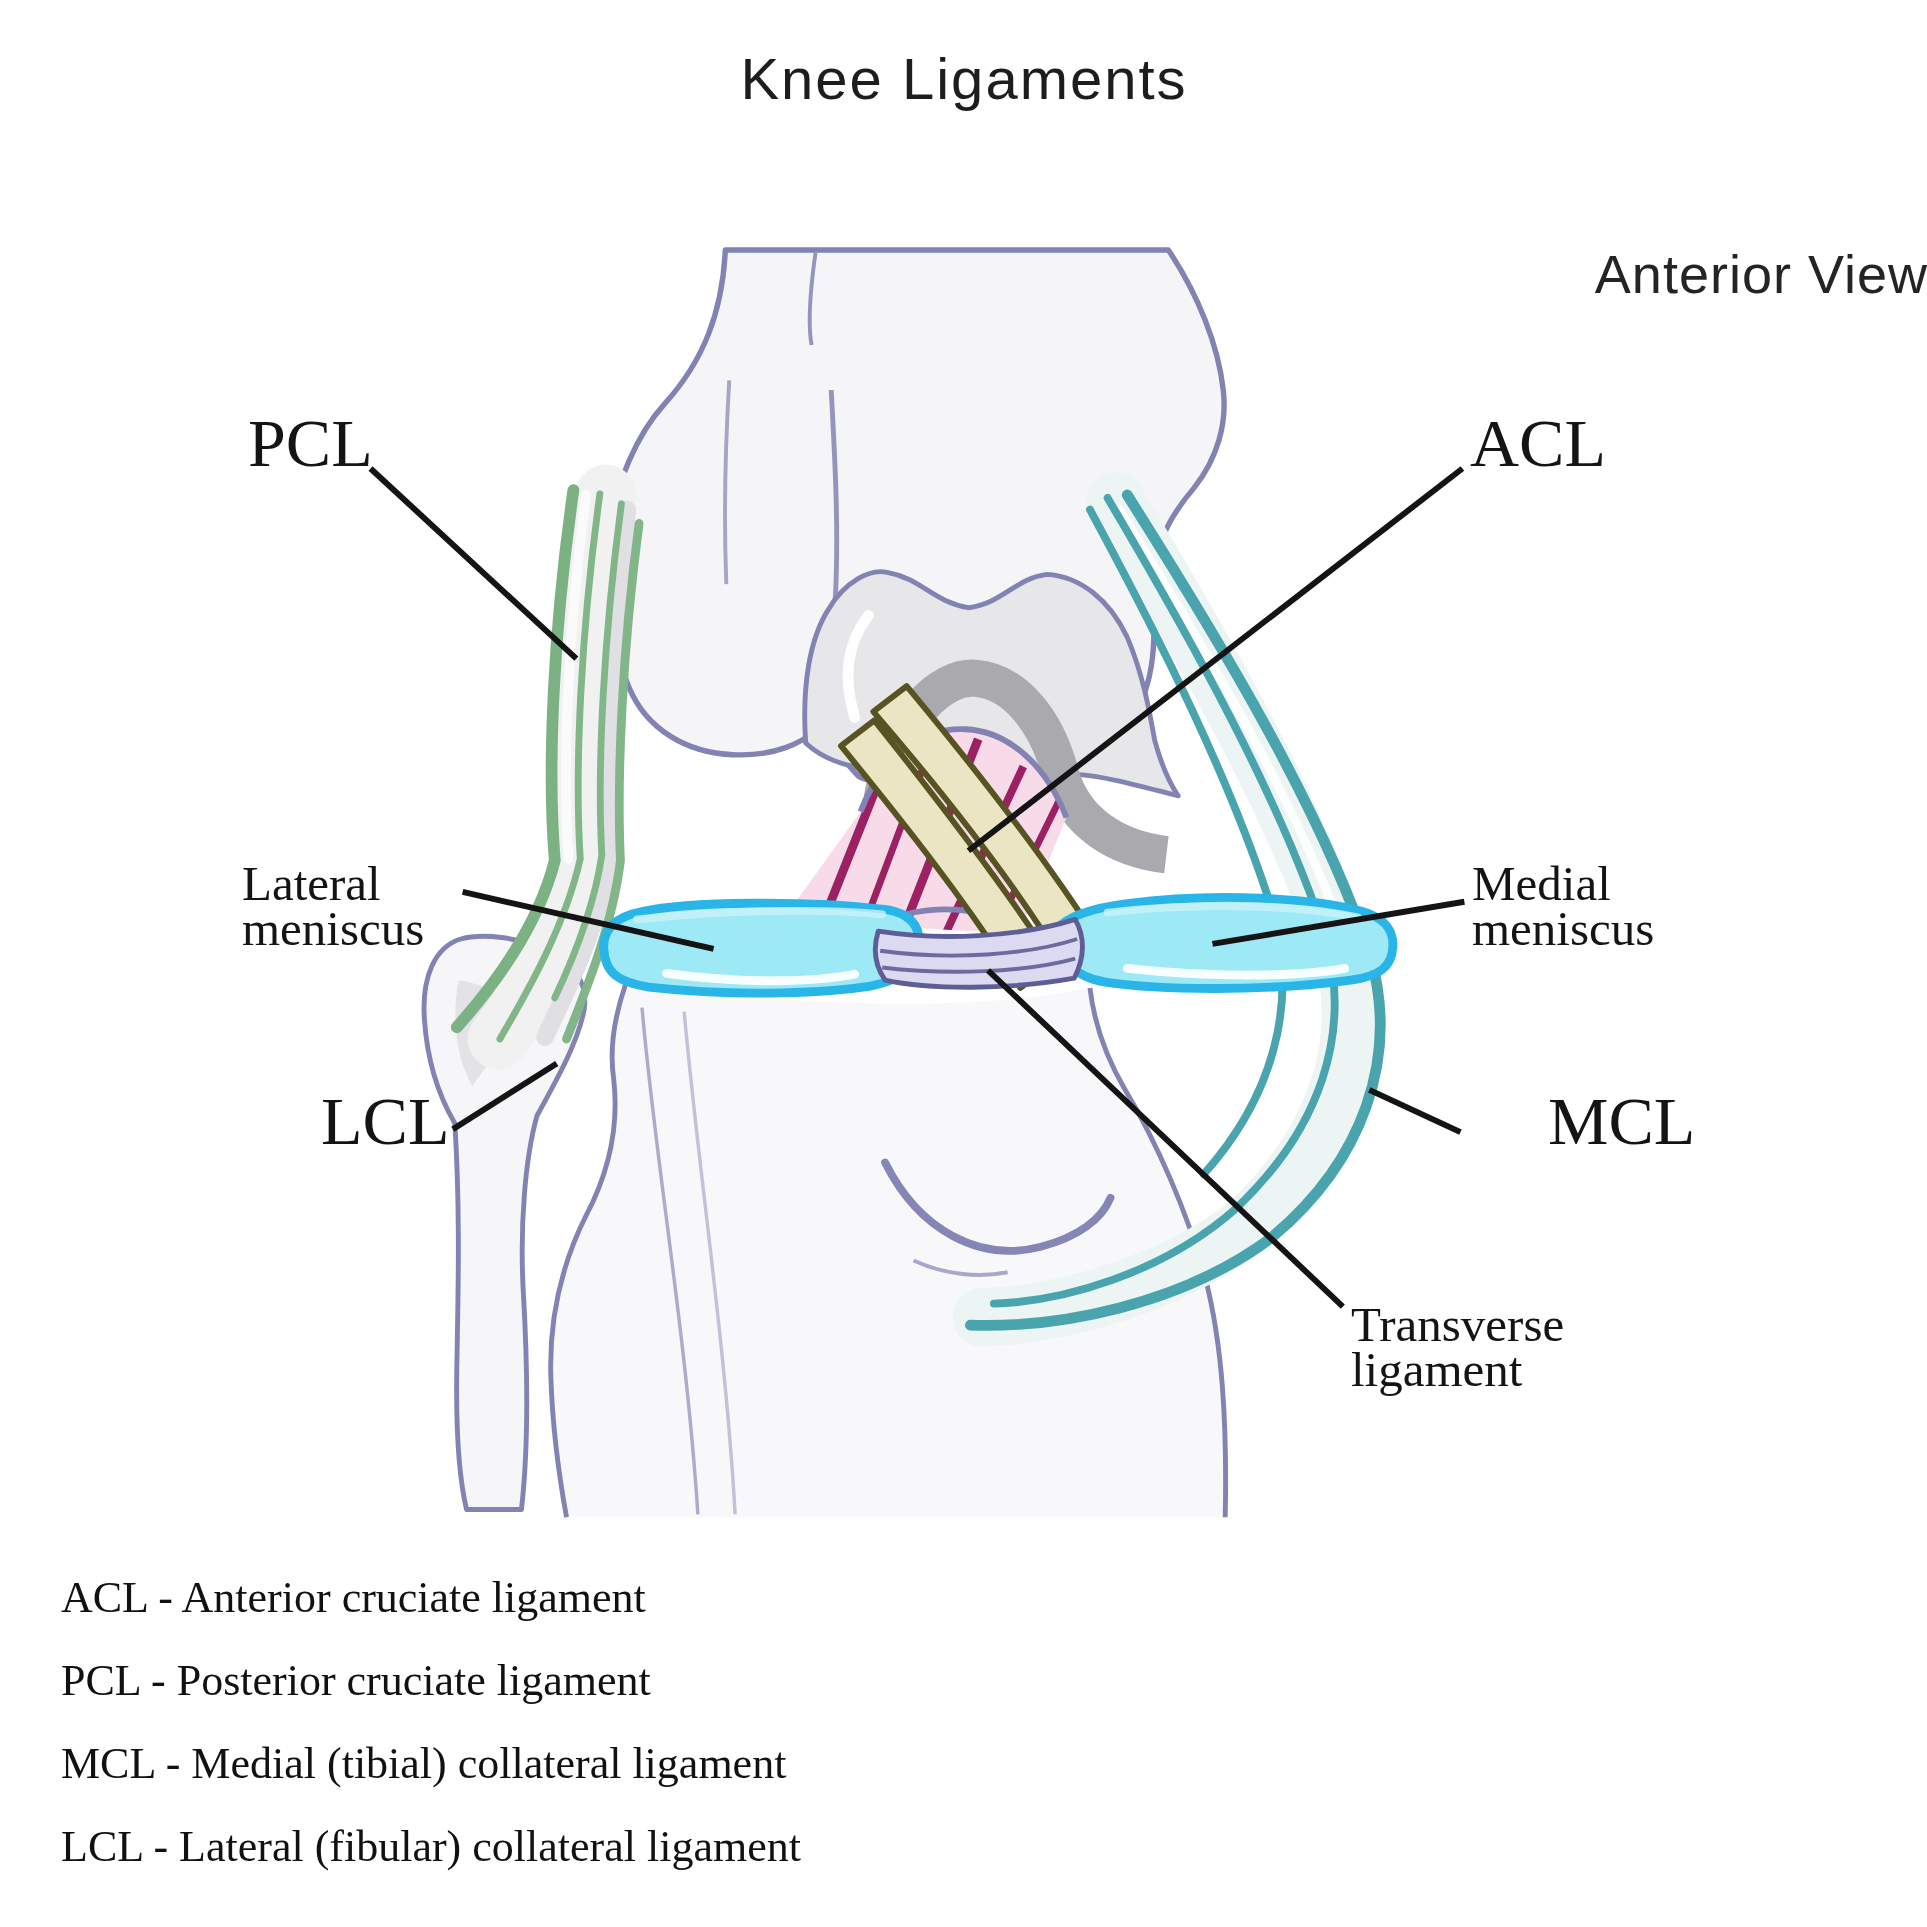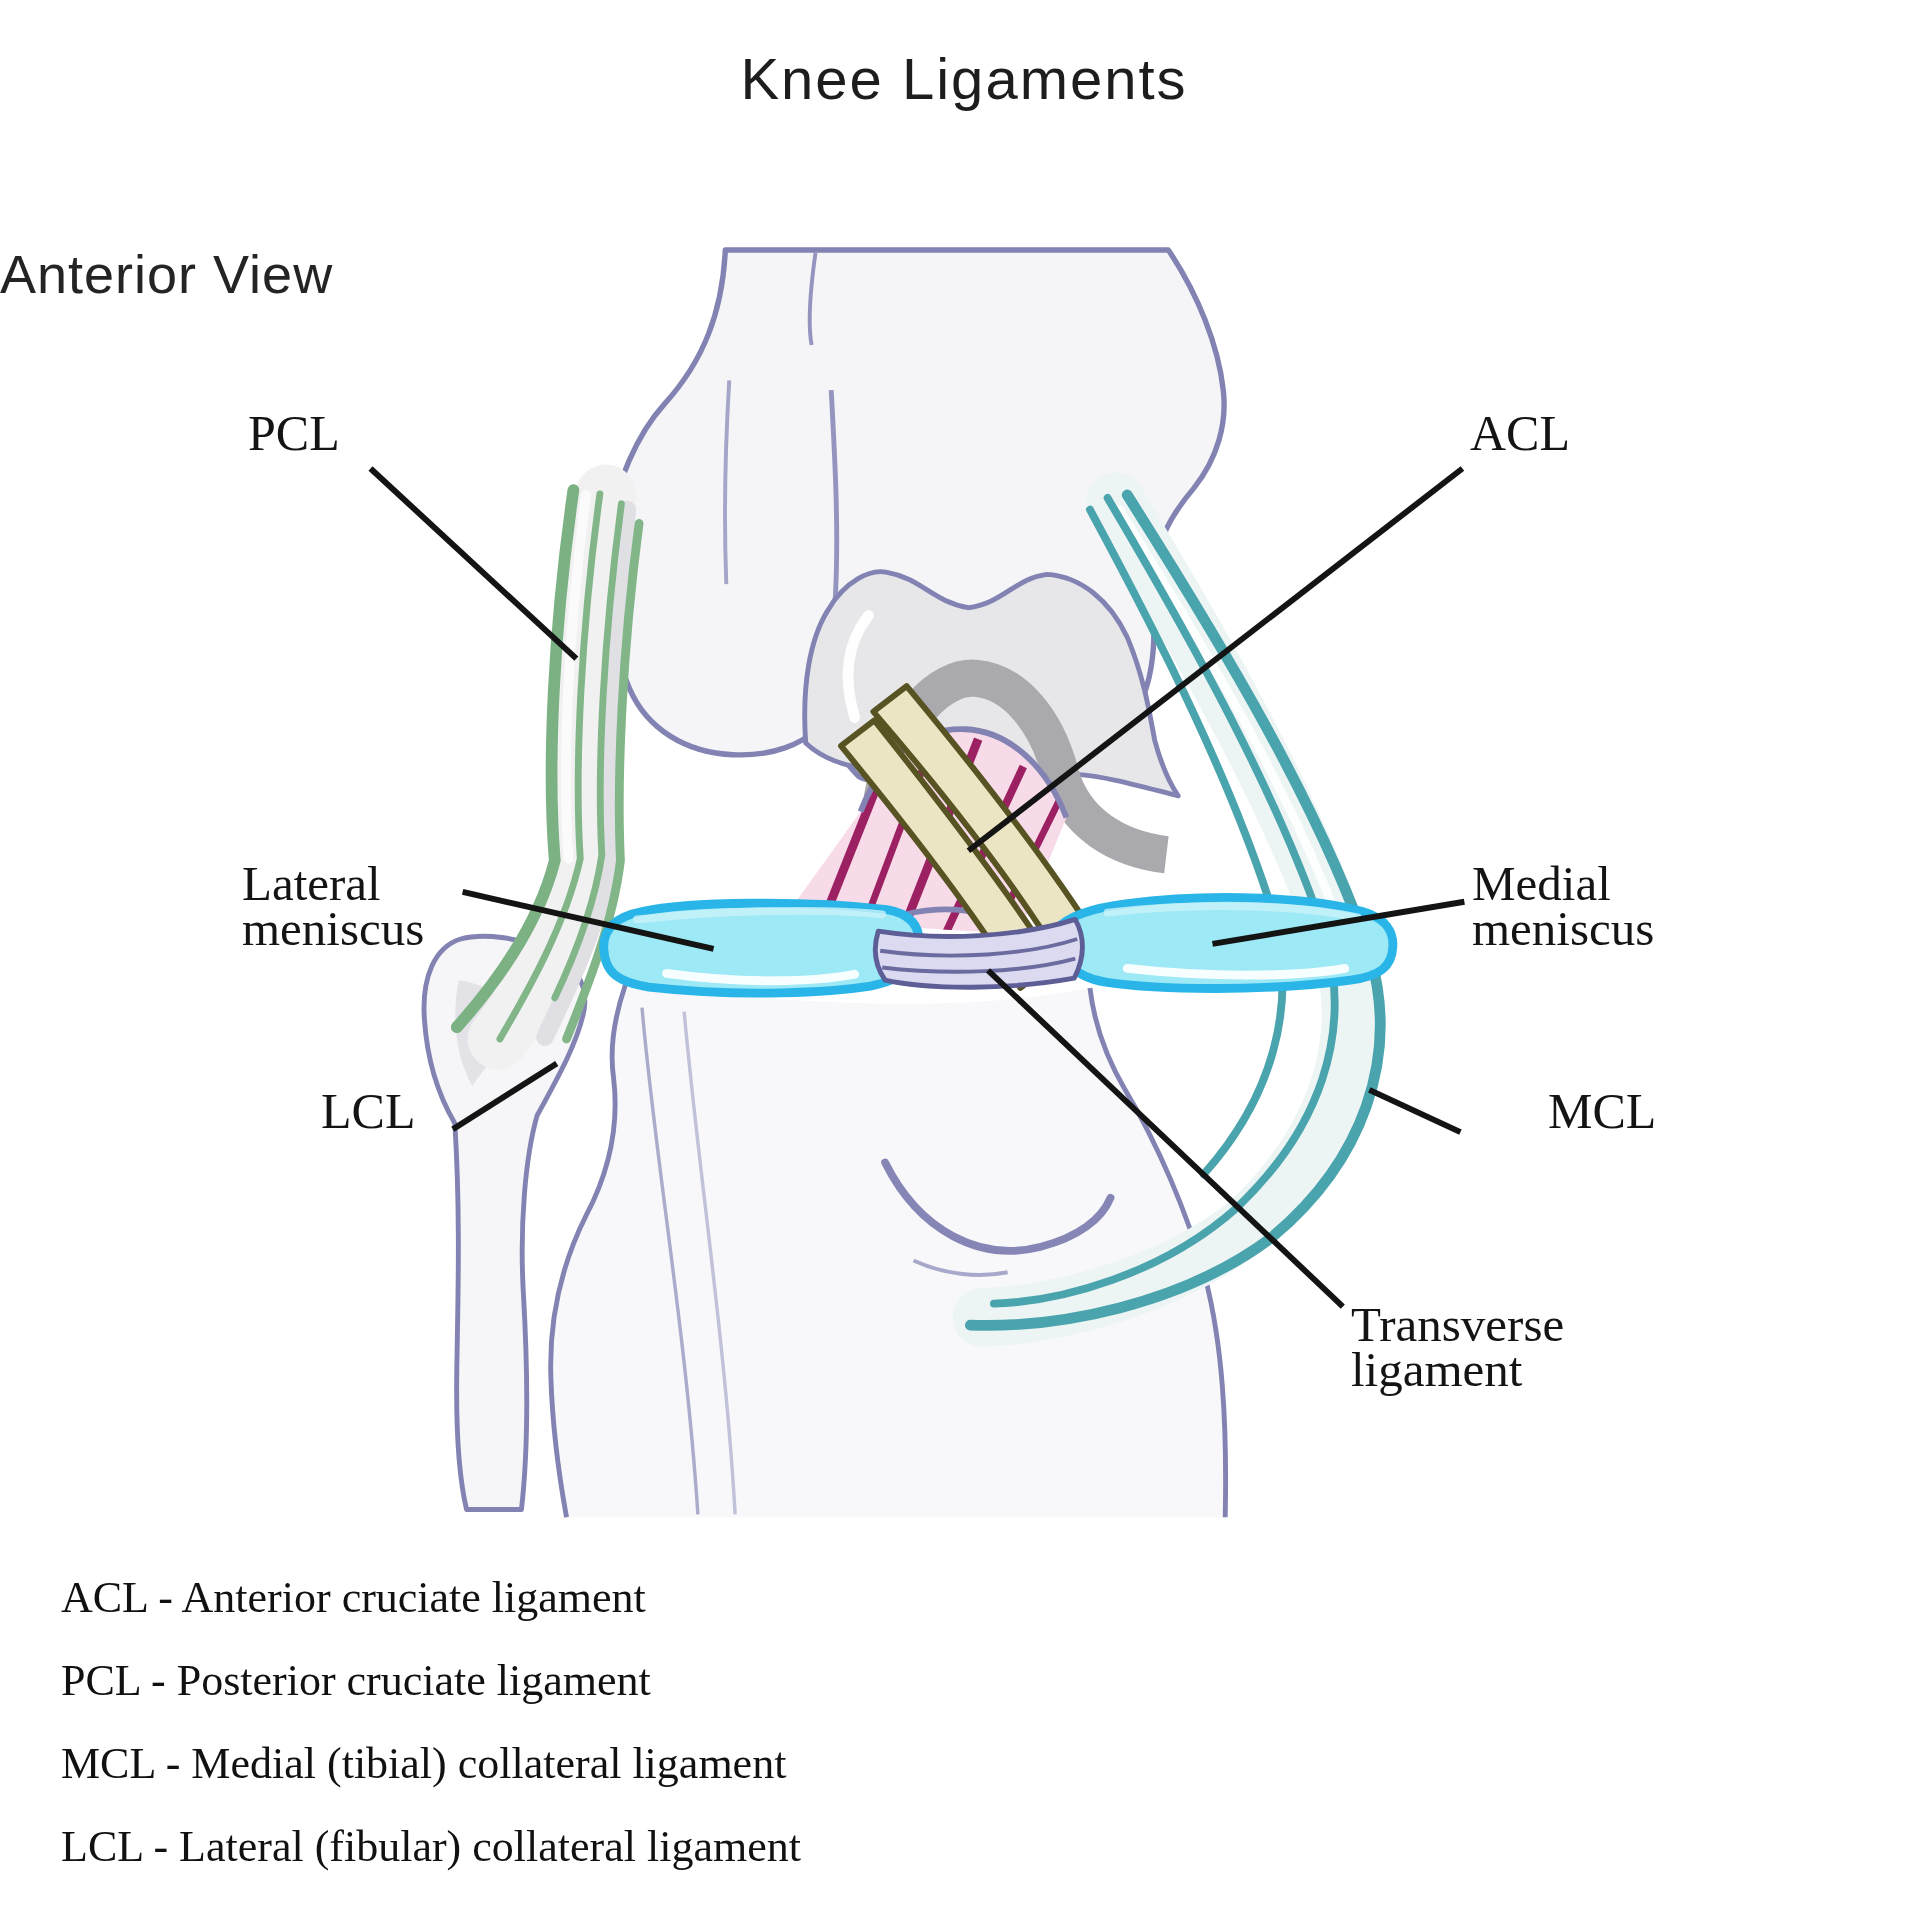--- a/index.html
+++ b/index.html
@@ -2,25 +2,25 @@
 <html><head>
 <meta charset="utf-8">
 <style>
   html,body{margin:0;padding:0;background:#fff;}
   .canvas{position:relative;width:1928px;height:1928px;background:#ffffff;overflow:hidden;
           font-family:"Liberation Serif", serif;color:#151515;}
   .art{position:absolute;left:0;top:0;}
   .title{position:absolute;left:0;top:45px;width:100%;text-align:center;
          font-family:"Liberation Sans", sans-serif;font-size:58px;font-weight:500;
          letter-spacing:2px;color:#1d1d1d;}
-  .subtitle{position:absolute;left:0;top:243px;width:100%;text-align:left;
+  .subtitle{position:absolute;left:0;top:243px;width:100%;text-align:right;
             font-family:"Liberation Sans", sans-serif;font-size:54px;font-weight:400;
             letter-spacing:1px;color:#242424;}
   .lbl{position:absolute;white-space:nowrap;color:#141414;}
-  .lbl.big{font-size:50px;letter-spacing:0px;font-family:Liberation Serif, serif;}
+  .lbl.big{font-size:68px;letter-spacing:0px;font-family:Liberation Serif, serif;}
   .lbl.small{font-size:49px;line-height:45px;}
   .lbl-pcl{left:248px;top:404px;}
   .lbl-acl{left:1470px;top:404px;}
   .lbl-lcl{left:321px;top:1082px;}
   .lbl-mcl{left:1548px;top:1082px;}
   .lbl-latmen{left:242px;top:861px;}
   .lbl-medmen{left:1472px;top:861px;}
   .lbl-transverse{left:1351px;top:1302px;}
   .legend{position:absolute;left:61px;top:1556px;font-size:44px;line-height:83px;
           color:#111111;}

